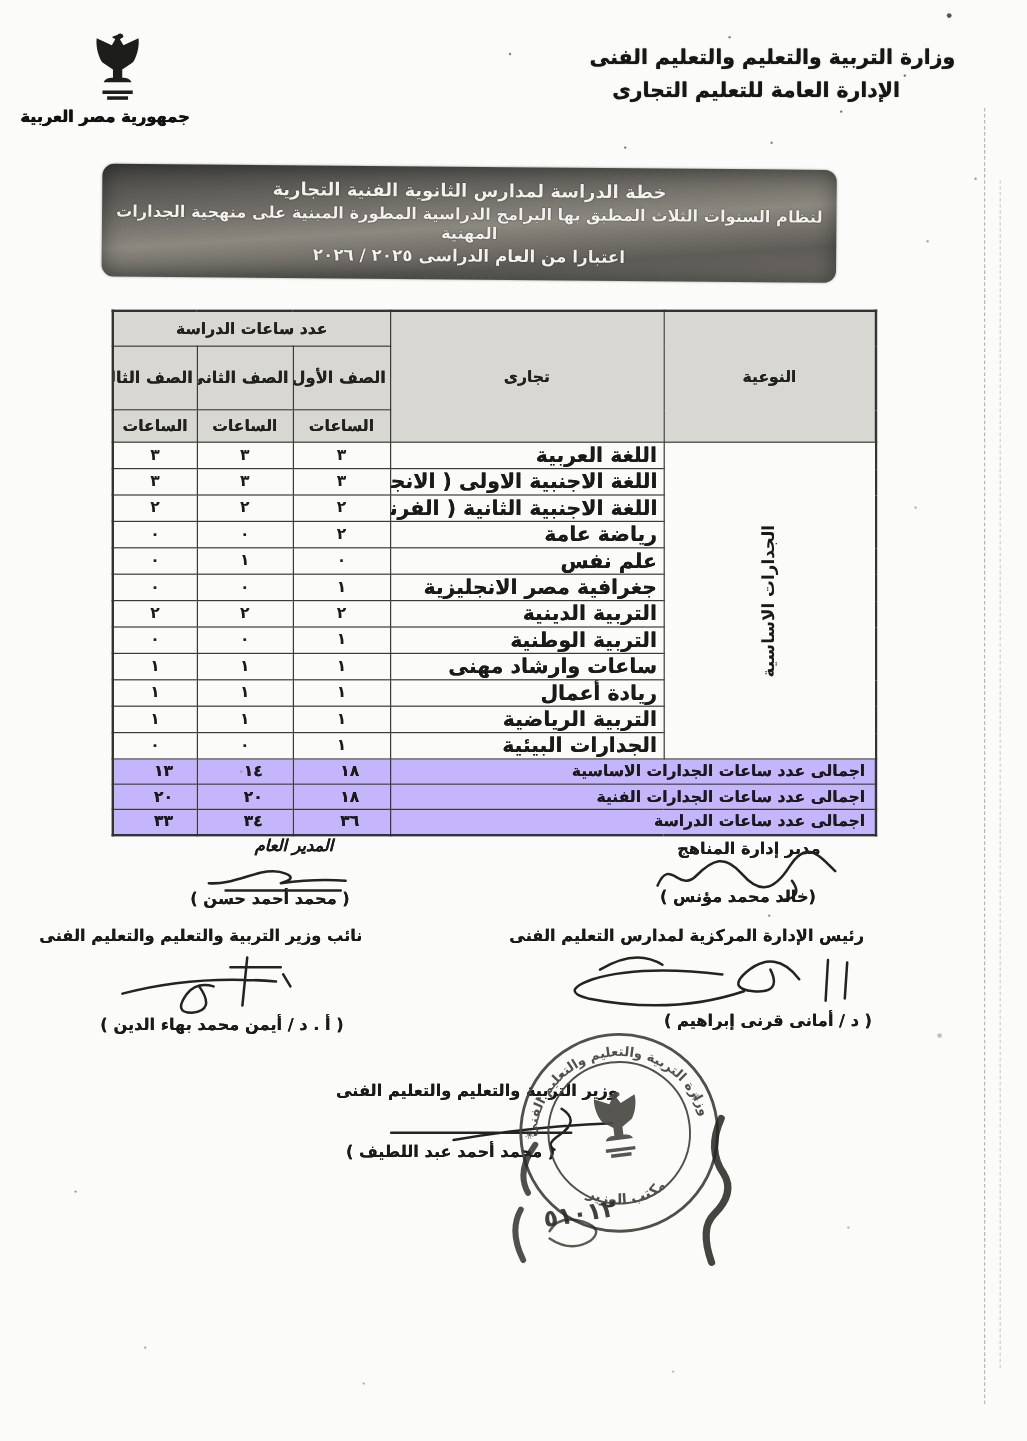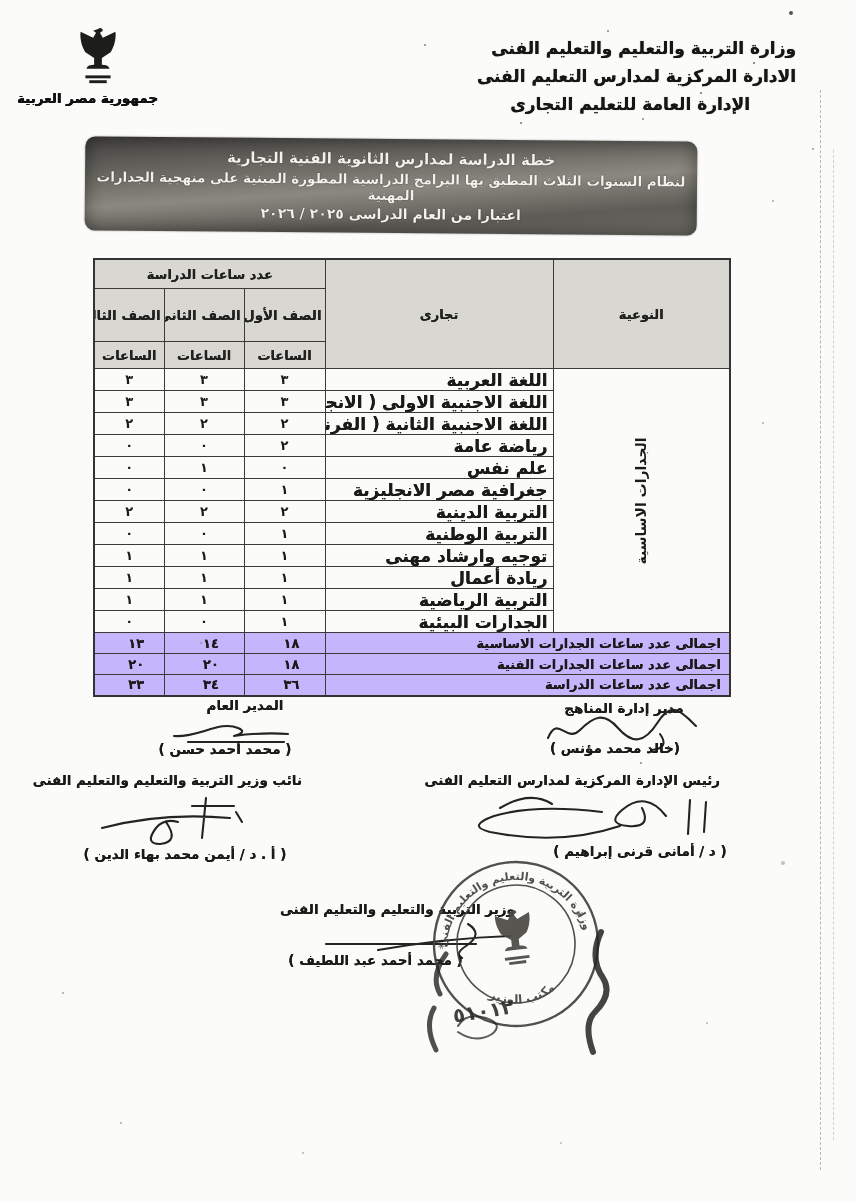--- a/index.html
+++ b/index.html
@@ -106,21 +106,20 @@
     <svg width="62" height="62" viewBox="0 0 60 64">
       <path d="M30 3 c2 -2 5 -1 5 2 l-3 2 3 5 13 -6 c1 8 -2 17 -5 21 l-9 6 0 7 c4 0 7 1 8 4 l-24 0 c1 -3 4 -4 8 -4 l0 -7 -9 -6 c-3 -4 -6 -13 -5 -21 l13 6 3 -5 -3 -2 z" fill="#1d1d1b"></path>
       <rect x="17" y="51" width="26" height="3" fill="#1d1d1b"></rect>
       <rect x="21" y="56" width="18" height="3" fill="#1d1d1b"></rect>
     </svg>
     <div class="emblem-caption">جمهورية مصر العربية</div>
   </div>
 
   <div class="ministry">
     <div class="m-line">وزارة التربية والتعليم والتعليم الفنى</div>
-    <div class="m-line">الادارة المركزية لمدارس التعليم الفنى</div>
     <div class="m-line indent">الإدارة العامة للتعليم التجارى</div>
   </div>
 
   <div class="title-box">
     <div class="t-line t1">خطة الدراسة لمدارس الثانوية الفنية التجارية</div>
     <div class="t-line t2">لنظام السنوات الثلاث المطبق بها البرامج الدراسية المطورة المبنية على منهجية الجدارات المهنية</div>
     <div class="t-line t3">اعتبارا من العام الدراسى ٢٠٢٥ / ٢٠٢٦</div>
   </div>
 
   <table class="plan-table">
@@ -194,21 +193,21 @@
         <td class="num">٢</td>
         <td class="num">٢</td>
       </tr>
       <tr>
         <td class="subject">التربية الوطنية</td>
         <td class="num">١</td>
         <td class="num">٠</td>
         <td class="num">٠</td>
       </tr>
       <tr>
-        <td class="subject">توجيه وارشاد مهنى</td>
+        <td class="subject">ساعات وارشاد مهنى</td>
         <td class="num">١</td>
         <td class="num">١</td>
         <td class="num">١</td>
       </tr>
       <tr>
         <td class="subject">ريادة أعمال</td>
         <td class="num">١</td>
         <td class="num">١</td>
         <td class="num">١</td>
       </tr>
@@ -246,21 +245,21 @@
       </tr>
     </tfoot>
   </table>
 
   <div class="sig-title" style="left:540px; top:700px; width:168px; text-align:center;">مدير إدارة المناهج</div>
   <svg class="sig-svg" style="left:540px; top:704px;" width="165" height="52" viewBox="0 0 165 52">
     <path d="M8 34 C18 10 26 40 40 26 S64 8 78 24 S104 40 118 18 S142 8 156 22 M120 30 q10 14 -8 16"></path>
   </svg>
   <div class="sig-name" style="left:540px; top:740px; width:150px; text-align:center;">(خالد محمد مؤنس )</div>
 
-  <div class="sig-title" style="left:185px; top:697px; width:120px; text-align:center;">المدير العام</div>
+  <div class="sig-title" style="left:185px; top:697px; width:120px; text-align:center;font-style:italic;">المدير العام</div>
   <svg class="sig-svg" style="left:168px; top:708px;" width="150" height="38" viewBox="0 0 150 38">
     <path d="M6 28 C30 30 52 12 70 20 q10 4 -4 8 q30 -4 54 -2 M20 34 h96"></path>
   </svg>
   <div class="sig-name" style="left:145px; top:741px; width:160px; text-align:center;">( محمد أحمد حسن )</div>
 
   <div class="sig-title" style="left:452px; top:772px; width:268px; text-align:left;">رئيس الإدارة المركزية لمدارس التعليم الفنى</div>
   <svg class="sig-svg" style="left:440px; top:786px;" width="300" height="64" viewBox="0 0 300 64">
     <path d="M250 14 l-2 34 M266 16 l-2 30 M226 30 q-20 -26 -44 -6 q-16 14 6 16 q24 2 14 -18 M180 40 q-60 20 -130 6 q-24 -6 4 -16 q40 -12 108 -4 M60 22 q30 -18 52 -4"></path>
   </svg>
   <div class="sig-name" style="left:540px; top:843px; width:200px; text-align:center;">( د / أمانى قرنى إبراهيم )</div>

